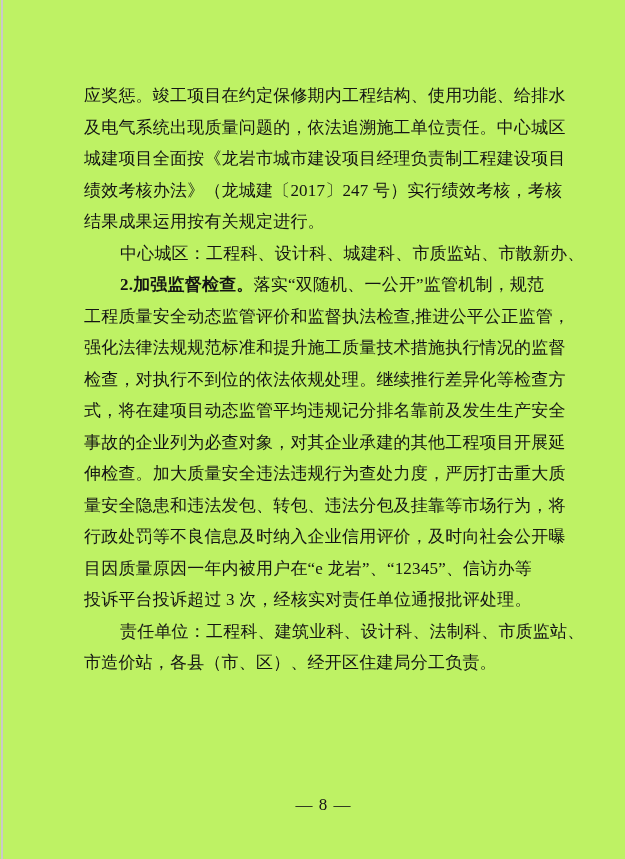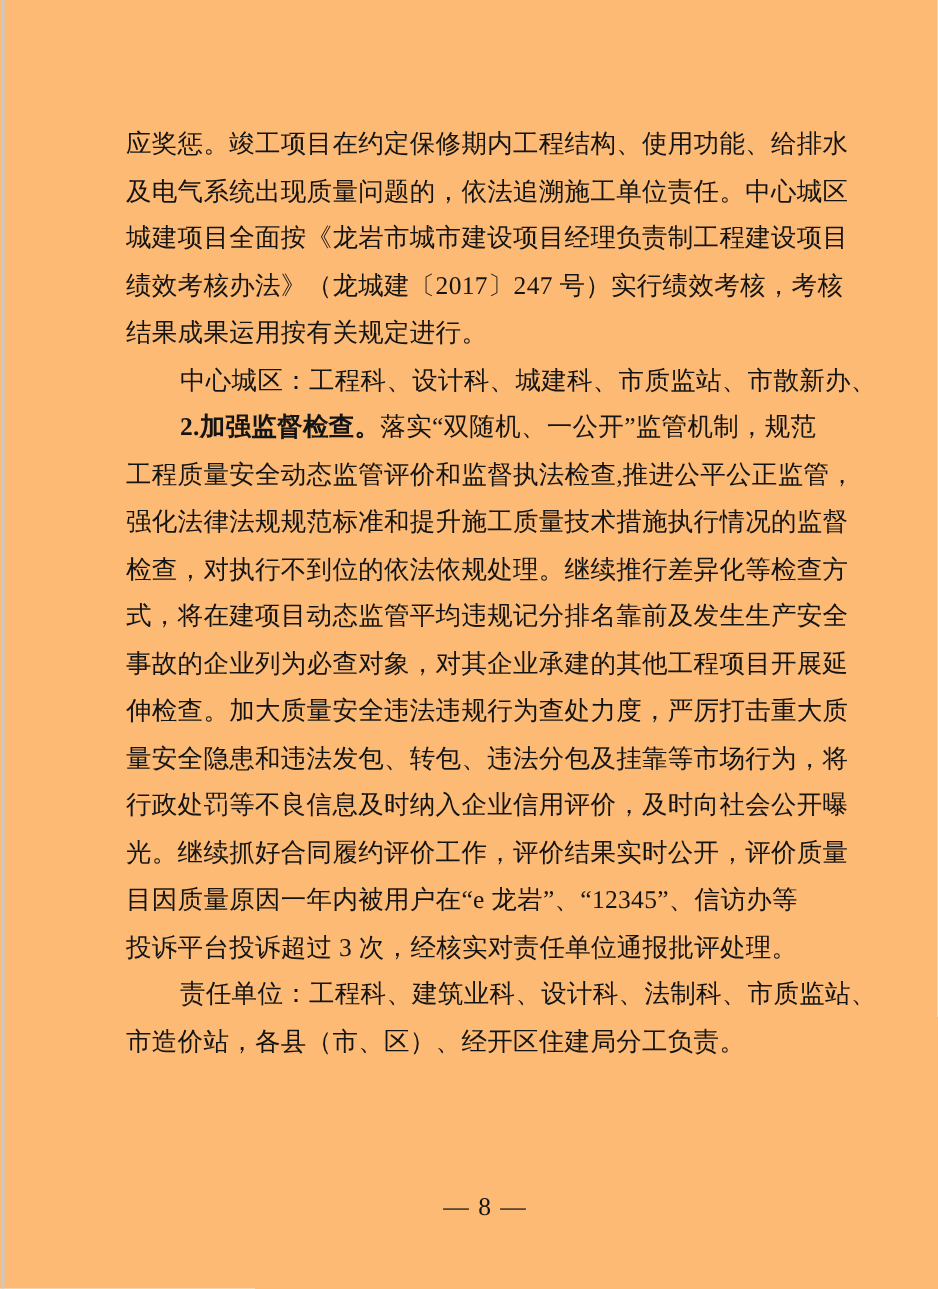--- a/index.html
+++ b/index.html
@@ -10,21 +10,21 @@
   body {
     width: 625px;
     height: 859px;
     position: relative;
     overflow: hidden;
     font-family: "Liberation Serif", "DejaVu Serif", serif;
   }
   .page {
     position: absolute;
     inset: 0;
-    background: #fdba74;
+    background: #bef264;
   }
   .edge-line {
     position: absolute;
     left: 1px;
     top: 0;
     width: 2px;
     height: 859px;
     background: #c9c9c9;
   }
   .page-text {
@@ -79,21 +79,20 @@
       <span class="bold-run">2.加强监督检查。</span><span>落实“双随机、一公开”监管机制，规范</span>
     </div>
     <div class="line">工程质量安全动态监管评价和监督执法检查,推进公平公正监管，</div>
     <div class="line">强化法律法规规范标准和提升施工质量技术措施执行情况的监督</div>
     <div class="line">检查，对执行不到位的依法依规处理。继续推行差异化等检查方</div>
     <div class="line">式，将在建项目动态监管平均违规记分排名靠前及发生生产安全</div>
     <div class="line">事故的企业列为必查对象，对其企业承建的其他工程项目开展延</div>
     <div class="line">伸检查。加大质量安全违法违规行为查处力度，严厉打击重大质</div>
     <div class="line">量安全隐患和违法发包、转包、违法分包及挂靠等市场行为，将</div>
     <div class="line">行政处罚等不良信息及时纳入企业信用评价，及时向社会公开曝</div>
-    <div class="line">光。继续抓好合同履约评价工作，评价结果实时公开，评价质量</div>
     <div class="line">目因质量原因一年内被用户在“e 龙岩”、“12345”、信访办等</div>
     <div class="line">投诉平台投诉超过 3 次，经核实对责任单位通报批评处理。</div>
     <div class="line indent">责任单位：工程科、建筑业科、设计科、法制科、市质监站、</div>
     <div class="line">市造价站，各县（市、区）、经开区住建局分工负责。</div>
   </div>
 
   <div class="page-number">— 8 —</div>
 </div>
 
 </body></html>

